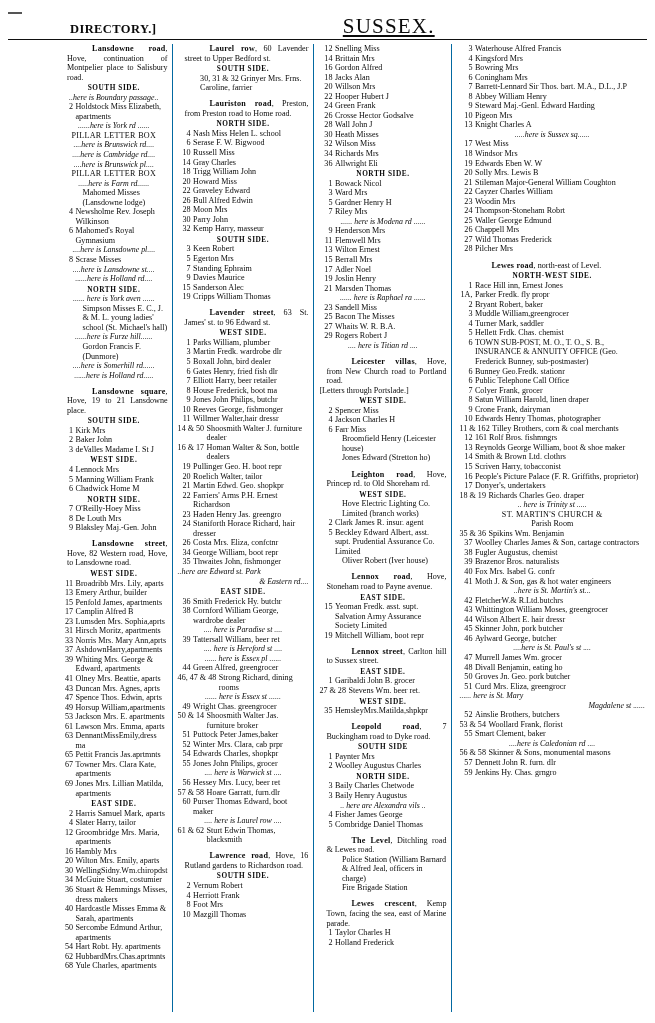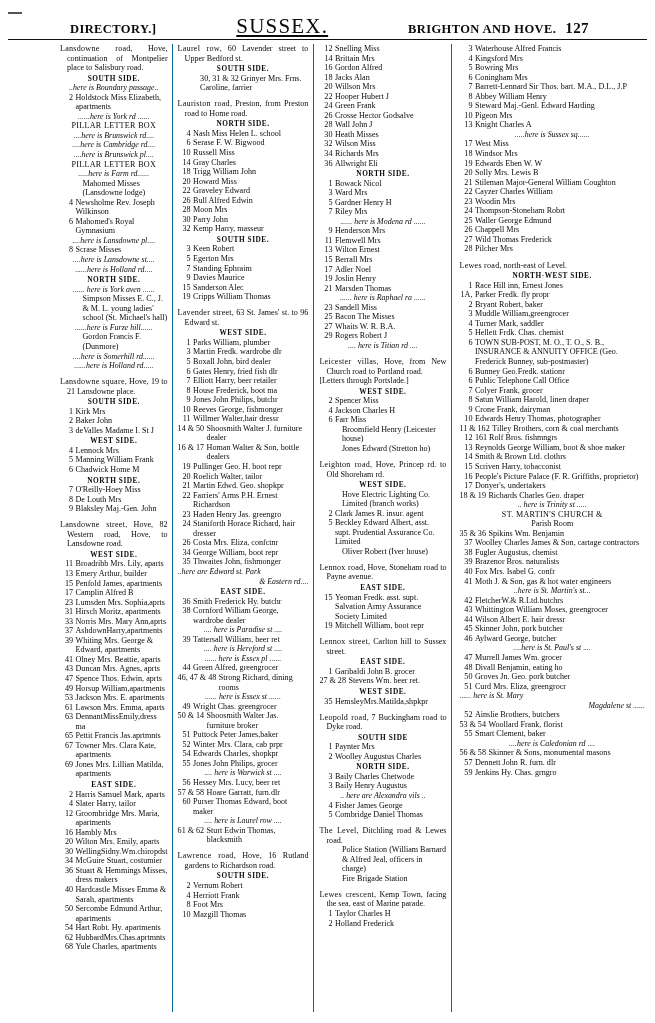--- a/index.html
+++ b/index.html
@@ -100,22 +100,23 @@
 
   
   .head{
     margin-top:6.5px;
     text-indent:-7px;
     padding-left:7px;
     text-align:justify;
   }
   .head:first-child{margin-top:0;}
   .head b{
-    font-weight:normal;
+    font-weight:bold;
     letter-spacing:.25px;
+    margin-left:32px;
   }
   .head .cont{display:inline;}
   
   .side{
     text-align:center;
     font-variant:small-caps;
     font-weight:bold;
     font-size:7.3px;
     letter-spacing:.55px;
     margin:1px 0 0 0;
@@ -138,21 +139,20 @@
 </style>
 </head>
 <body>
 
 <div class="page">
   <div class="edge"></div>
 
   <div class="runhead">
     <div class="rh-left"><span>DIRECTORY.</span><span class="rh-bracket">]</span></div>
     <div class="rh-center">SUSSEX.</div>
-    <div class="rh-right"><span>BRIGHTON AND HOVE.</span><span class="rh-page">127</span></div>
   </div>
   <hr class="rule">
 
   <div class="cols">
     <div class="col c1">
         <div class="head"><b>Lansdowne road</b><span class="cont">, Hove, continuation of Montpelier place to Salisbury road.</span></div>
         <div class="side">SOUTH SIDE.</div>
         <div class="here">..here is Boundary passage..</div>
         <div class="e">
           <span class="n">2</span>

